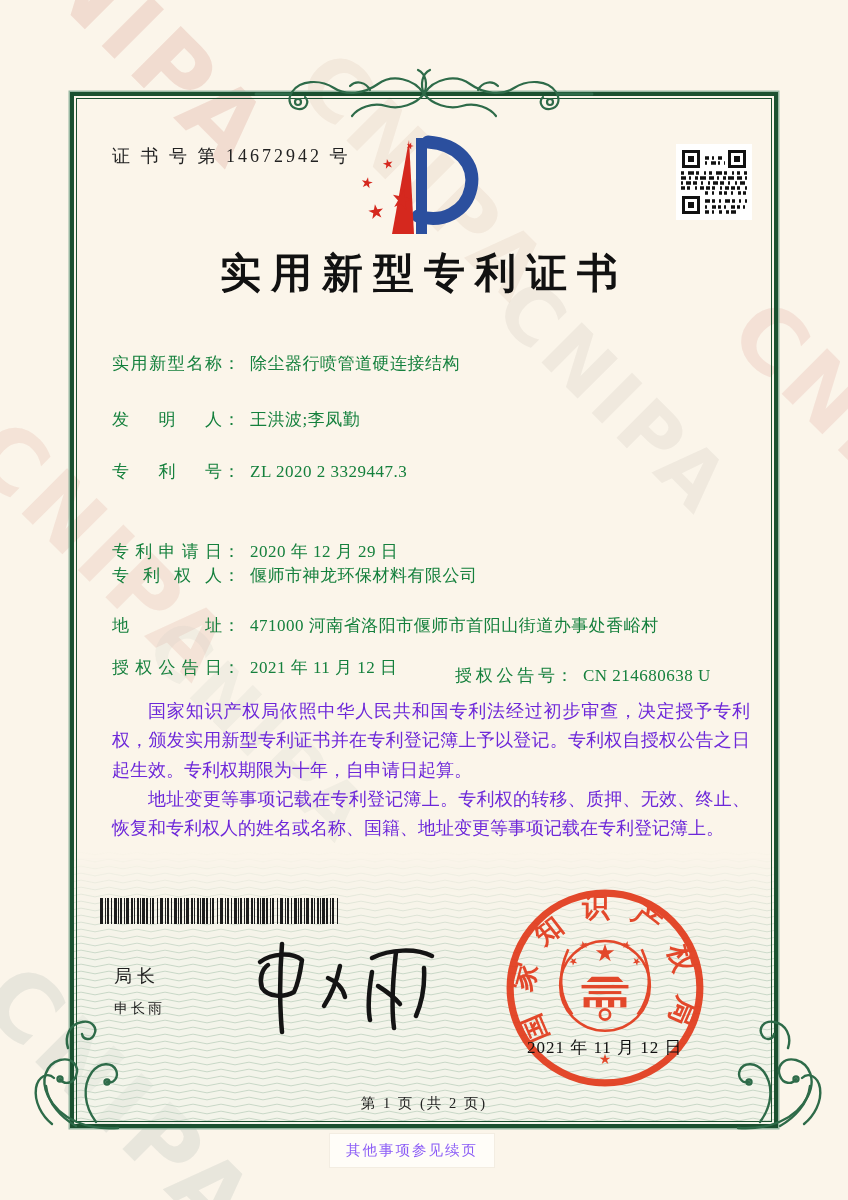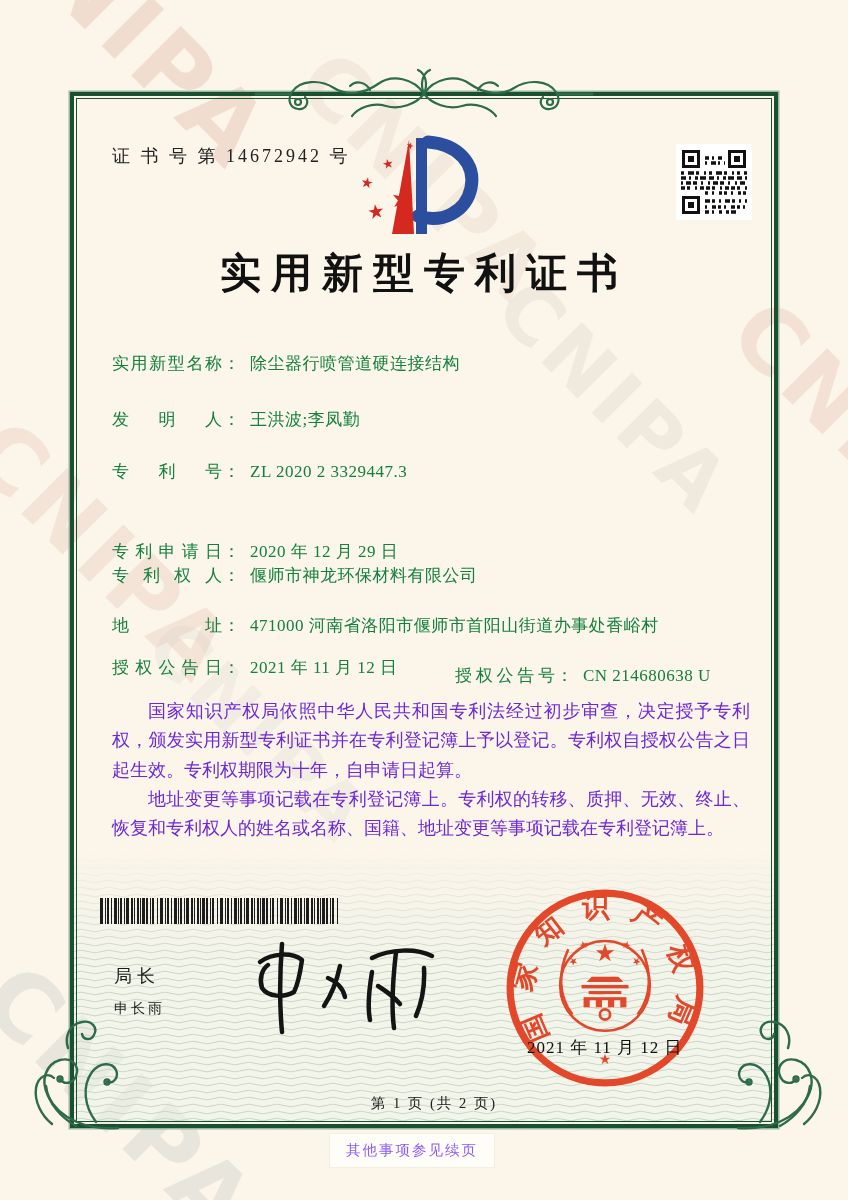--- a/index.html
+++ b/index.html
@@ -98,21 +98,21 @@
   .officer-title { position:absolute; left:114px; top:964px;  font-size:18px; letter-spacing:5px; z-index:2; }
   .officer-name  { position:absolute; left:114px; top:1000px; font-size:14px; letter-spacing:3px; z-index:2;text-align:right; }
   .signature { position:absolute; left:244px; top:936px; z-index:2; }
   .seal { position:absolute; left:503px; top:886px; z-index:1; }
   .seal-date {
     position:absolute; left:527px; top:1036px; z-index:3;
     font-size:17px; letter-spacing:1px; color:#101010; white-space:nowrap;
   }
   .page-info {
     position:absolute; left:70px; top:1094px; width:708px; z-index:2;
-    text-align:center; font-size:14.5px; letter-spacing:2px; color:#222;margin-left:10px;
+    text-align:center; font-size:14.5px; letter-spacing:2px; color:#222;
   }
   .continuation {
     position:absolute; left:330px; top:1134px; z-index:4;
     background:#fffdf8; padding:7px 16px;
     font-size:14.5px; letter-spacing:2px; color:#8b5cf6;
     box-shadow:0 0 0 1px rgba(0,0,0,0.03);
   }
 </style>
 </head>
 <body>

